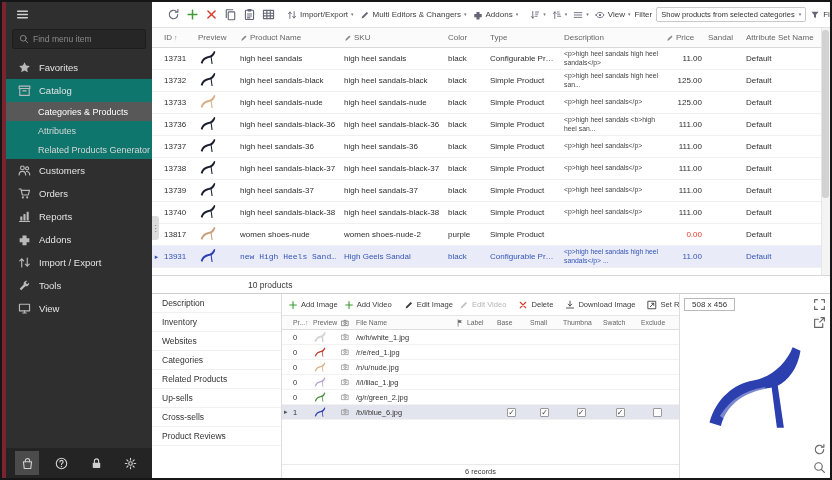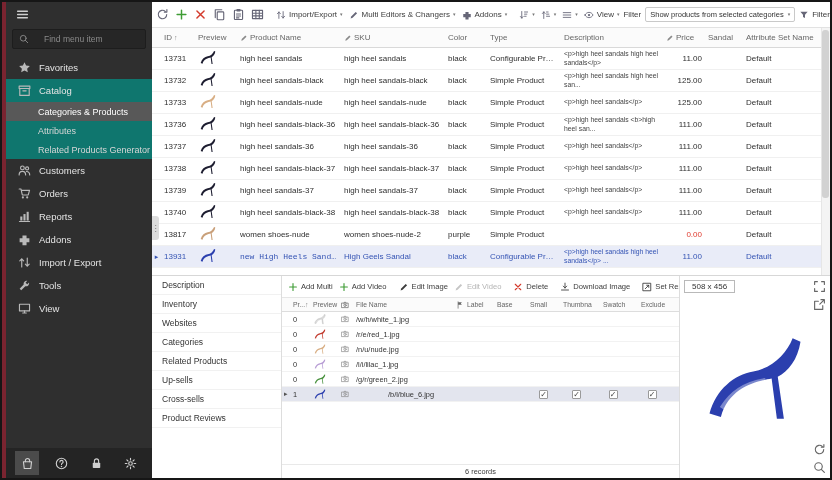--- a/index.html
+++ b/index.html
@@ -6,38 +6,38 @@
   html,body{width:832px;height:480px;overflow:hidden;background:#101010;
     font-family:"Liberation Sans","DejaVu Sans",sans-serif;}
   .frame{position:relative;width:832px;height:480px;border:2px solid #161616;
     display:flex;background:#fff;overflow:hidden}
   .left-accent{width:4px;background:#7a2430;flex:0 0 auto}
 
   
   .sidebar{width:146px;flex:0 0 auto;background:#2f2f2f;color:#ddd;display:flex;flex-direction:column}
   .sb-burger{height:24px;display:flex;align-items:center;padding-left:10px;color:#cfcfcf;cursor:pointer}
   .sb-search{height:20px;margin:3px 6px;background:#closed262626;background:#262626;border:1px solid #1d1d1d;
-    border-radius:2px;display:flex;align-items:center;gap:15px;padding:0 6px}
+    border-radius:2px;display:flex;align-items:center;gap:4px;padding:0 6px}
   .sb-search .ic{color:#8f8f8f}
   .sb-input{flex:1;min-width:0;background:transparent;border:none;outline:none;color:#c5c5c5;font-size:8.5px}
   .sb-input::placeholder{color:#8a8a8a}
   .sb-menu{flex:1;padding-top:4px;overflow:hidden}
   .sb-item{height:23px;display:flex;align-items:center;gap:8px;padding-left:12px;font-size:9.5px;color:#e4e4e4;cursor:pointer}
   .sb-item .ic{color:#b9b9b9}
   .sb-group{background:#0f766e}
   .sb-sub{height:19px;display:flex;align-items:center;padding-left:32px;font-size:9px;color:#d6d6d6;cursor:pointer;
     white-space:nowrap;overflow:hidden}
   .sb-sub.active{background:#585858;color:#fff}
   .sb-bottom{height:30px;background:#242424;display:flex;align-items:center;justify-content:space-around;padding:0 4px}
   .sb-bicon{width:24px;height:24px;display:flex;align-items:center;justify-content:center;color:#cfcfcf;cursor:pointer}
   .sb-bicon.active{background:#4b4b4b}
 
   
   .main{flex:1;min-width:0;display:flex;flex-direction:column;background:#fff}
-  .toolbar{height:26px;flex:0 0 auto;display:flex;align-items:center;gap:2px;padding:0 2px;
+  .toolbar{height:26px;flex:0 0 auto;display:flex;align-items:center;gap:2px;padding:0 13px;
     border-bottom:1px solid #e2e2e2;font-size:8px;color:#444;white-space:nowrap}
   .tbtn{display:flex;align-items:center;gap:3px;padding:2px 2px;border-radius:2px;cursor:pointer;color:#667}
   .tbtn .tlabel{color:#3c3c3c}
   .tsep{width:1px;height:15px;background:#e0e0e0;margin:0 2px}
   .caret{font-size:5px;color:#777;line-height:1}
   .fselect{display:flex;align-items:center;gap:4px;border:1px solid #c9c9c9;border-radius:2px;
     padding:2px 4px;font-size:7.5px;color:#333;background:#fff;cursor:pointer}
   .flabel{margin-left:auto;color:#3c3c3c;padding-right:2px}
 
   .ic{width:13px;height:13px;display:inline-flex;flex:0 0 auto}
@@ -586,20 +586,23 @@
             <div class="pcell " style="width: 38px;"></div>
             <div class="pcell " style="width: 78px;">Default</div>
           </div>
         </div>
       <div class="vscroll">
         <div class="vthumb"></div>
       </div>
       <div class="splitter-tab">⋮</div>
     </div>
 
+    <div class="pfooter">
+      <span>10 products</span>
+    </div>
 
     <div class="bottom">
       <div class="tabs">
           <div class="tab">
             <span>Description</span>
           </div>
           <div class="tab">
             <span>Inventory</span>
           </div>
           <div class="tab">
@@ -623,21 +626,21 @@
         </div>
 
       <div class="detail">
         <div class="dtoolbar">
             <div class="dbtn">
               <span class="ic sz10" style="color: rgb(63, 156, 53);">
                 <svg viewBox="0 0 16 16" fill="none" stroke="currentColor" stroke-width="1.4" stroke-linecap="round" stroke-linejoin="round">
                   <path d="M8 2.6v10.8M2.6 8h10.8" stroke-width="1.8"></path>
                 </svg>
               </span>
-              <span>Add Multi</span>
+              <span>Add Image</span>
             </div>
             <div class="dbtn">
               <span class="ic sz10" style="color: rgb(63, 156, 53);">
                 <svg viewBox="0 0 16 16" fill="none" stroke="currentColor" stroke-width="1.4" stroke-linecap="round" stroke-linejoin="round">
                   <path d="M8 2.6v10.8M2.6 8h10.8" stroke-width="1.8"></path>
                 </svg>
               </span>
               <span>Add Video</span>
             </div>
             <div class="tsep"></div>
@@ -876,21 +879,21 @@
                 </div>
                 <div class="mcell" style="width: 15px;">
                   <span class="ic sz8">
                     <svg viewBox="0 0 16 16" fill="none" stroke="currentColor" stroke-width="1.4" stroke-linecap="round" stroke-linejoin="round">
                       <rect x="1.6" y="4.2" width="12.8" height="9"></rect>
                       <circle cx="8" cy="8.6" r="2.4"></circle>
                       <path d="M5.6 4.2l1-1.6h2.8l1 1.6"></path>
                     </svg>
                   </span>
                 </div>
-                <div class="mcell" style="width: 100px; margin-left: 32px;">/b/l/blue_6.jpg</div>
+                <div class="mcell" style="width: 100px;">/b/l/blue_6.jpg</div>
                 <div class="mcell" style="width: 11px;"></div>
                 <div class="mcell" style="width: 30px;"></div>
                 <div class="mcell" style="width: 33px; justify-content: center;">
                   <span class="cb">✓</span>
                 </div>
                 <div class="mcell" style="width: 33px; justify-content: center;">
                   <span class="cb">✓</span>
                 </div>
                 <div class="mcell" style="width: 40px; justify-content: center;">
                   <span class="cb">✓</span>

